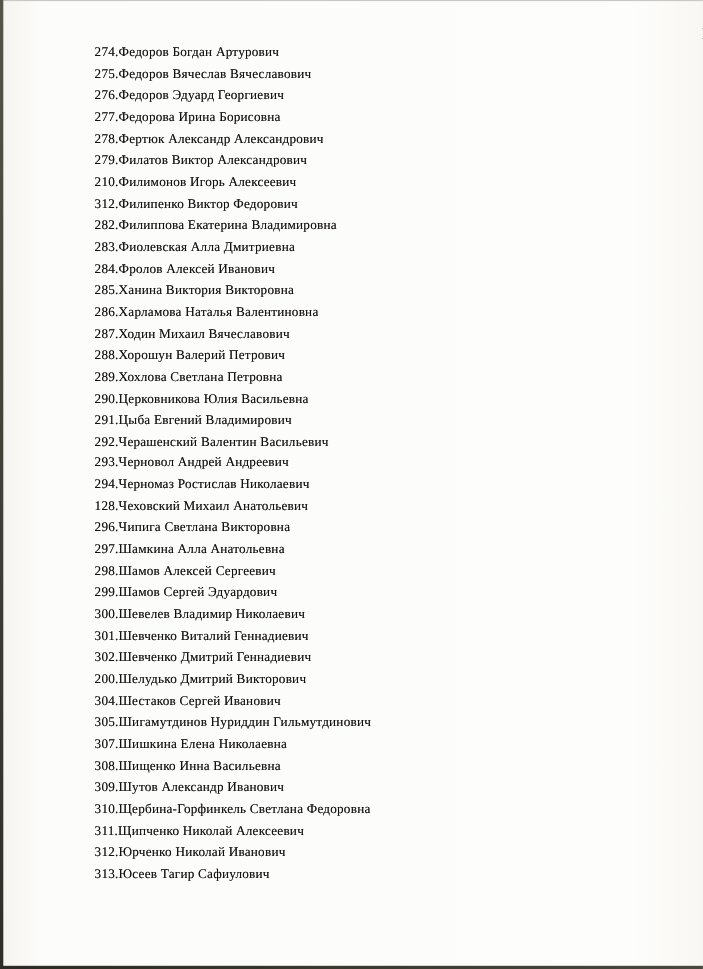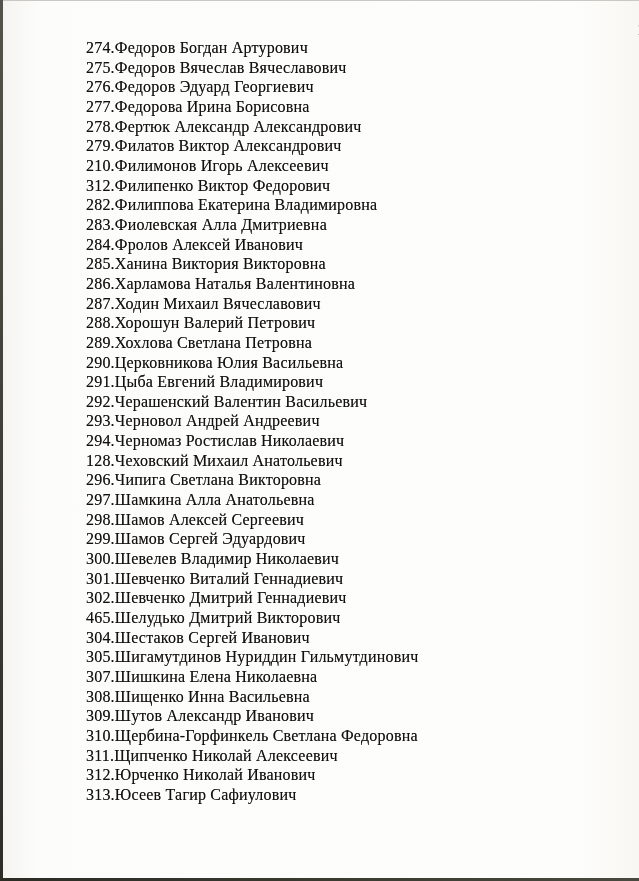--- a/index.html
+++ b/index.html
@@ -53,21 +53,21 @@
     letter-spacing: 0.5px;
     color: #1c1a16;
   }
   .name-list {
     position: absolute;
     top: 38px;
     left: 86px;
     right: 14px;
   }
   .list-item {
-    font-size: 16px;
+    font-size: 12px;
     line-height: 19.65px;
     white-space: nowrap;
     letter-spacing: 0.2px;
     color: #14120f;
     
     text-shadow: 0 0 0.4px rgba(20,18,15,0.55);
   }
 </style>
 </head>
 <body>
@@ -102,21 +102,21 @@
       <div class="list-item">293.Черновол Андрей Андреевич</div>
       <div class="list-item">294.Черномаз Ростислав Николаевич</div>
       <div class="list-item">128.Чеховский Михаил Анатольевич</div>
       <div class="list-item">296.Чипига Светлана Викторовна</div>
       <div class="list-item">297.Шамкина Алла Анатольевна</div>
       <div class="list-item">298.Шамов Алексей Сергеевич</div>
       <div class="list-item">299.Шамов Сергей Эдуардович</div>
       <div class="list-item">300.Шевелев Владимир Николаевич</div>
       <div class="list-item">301.Шевченко Виталий Геннадиевич</div>
       <div class="list-item">302.Шевченко Дмитрий Геннадиевич</div>
-      <div class="list-item">465.Шелудько Дмитрий Викторович</div>
+      <div class="list-item">200.Шелудько Дмитрий Викторович</div>
       <div class="list-item">304.Шестаков Сергей Иванович</div>
       <div class="list-item">305.Шигамутдинов Нуриддин Гильмутдинович</div>
       <div class="list-item">307.Шишкина Елена Николаевна</div>
       <div class="list-item">308.Шищенко Инна Васильевна</div>
       <div class="list-item">309.Шутов Александр Иванович</div>
       <div class="list-item">310.Щербина-Горфинкель Светлана Федоровна</div>
       <div class="list-item">311.Щипченко Николай Алексеевич</div>
       <div class="list-item">312.Юрченко Николай Иванович</div>
       <div class="list-item">313.Юсеев Тагир Сафиулович</div>
     </div>

